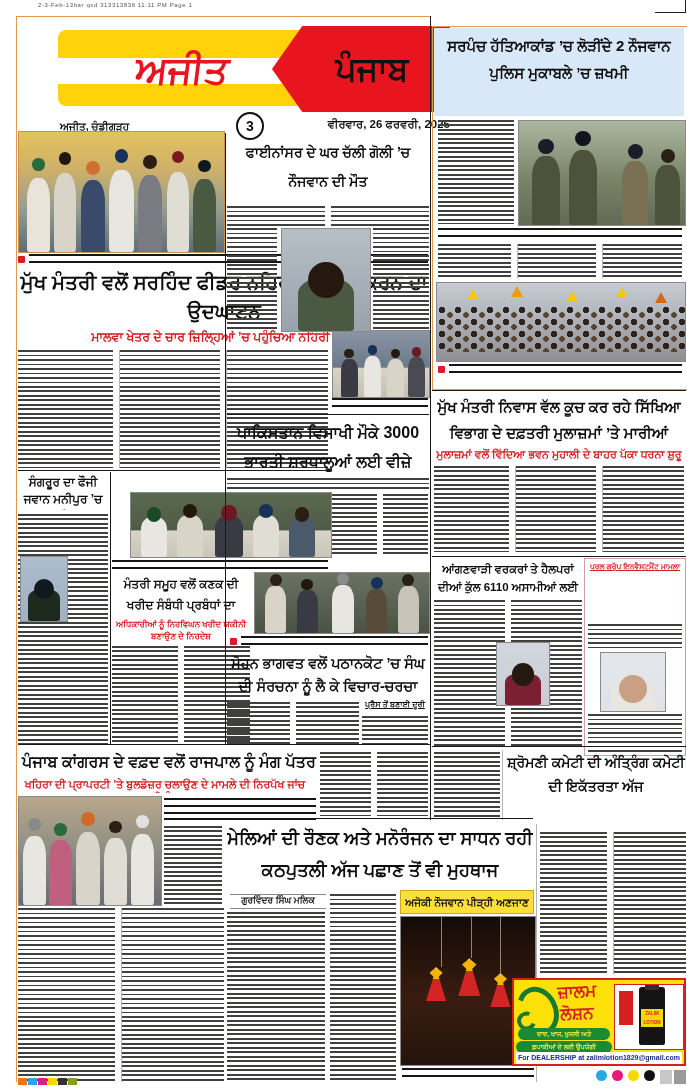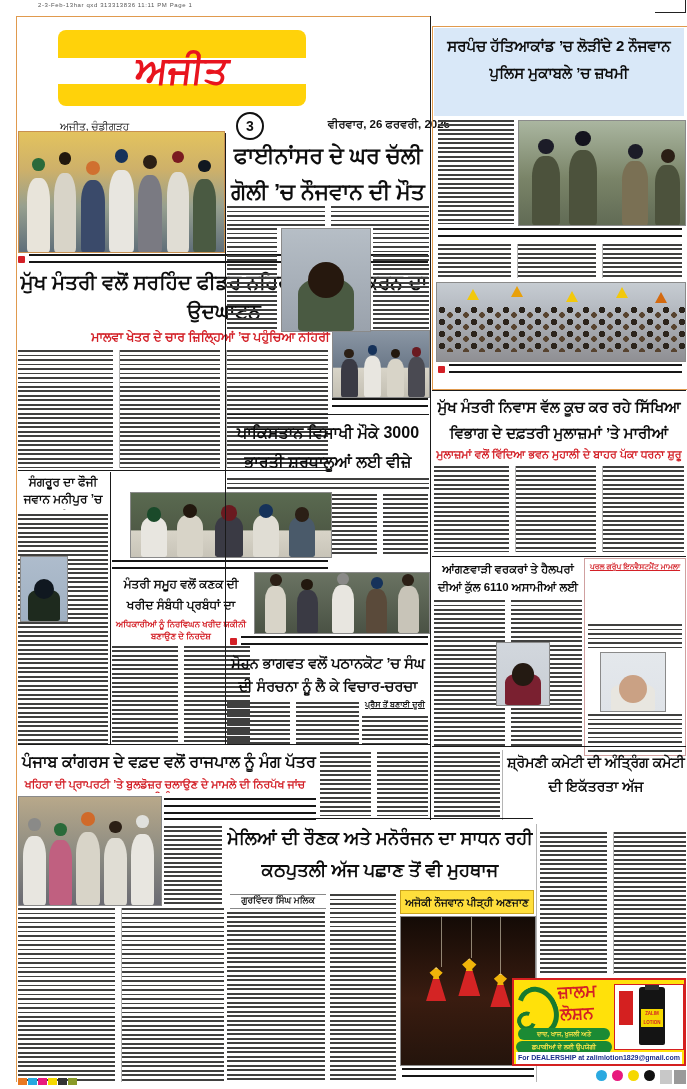--- a/index.html
+++ b/index.html
@@ -38,22 +38,23 @@
 
   <div class="abs" style="left:38px;top:2px;font-size:6px;color:#555;letter-spacing:.6px">2-3-Feb-13har qxd 313313836 11:11 PM Page 1</div>
   <div class="abs" style="left:655px;top:0;width:30px;height:12px;border-right:1.5px solid #222;border-bottom:1.5px solid #222"></div>
   <div class="orule" style="left:16px;top:16px;width:1px;height:1066px"></div>
   <div class="orule" style="left:16px;top:16px;width:414px;height:1px"></div>
 
   <div class="abs" style="left:20px;top:24px;width:410px;height:112px">
     <div class="abs" style="left:38px;top:6px;width:248px;height:76px;background:#ffd20a;border-radius:8px"></div>
     <div class="abs" style="left:30px;top:34px;width:262px;height:26px;background:#fff"></div>
     <div class="abs" style="left:38px;top:22px;width:248px;height:50px;display:flex;align-items:center;justify-content:center;font-size:38px;font-weight:900;color:#e8141e;transform:skewX(-7deg);overflow:hidden">ਅਜੀਤ</div>
+    <div class="abs" style="left:252px;top:2px;width:178px;height:86px;background:#e8141e;clip-path:polygon(0 50%,17% 0,100% 0,100% 100%,17% 100%);display:flex;align-items:center;justify-content:center;padding-left:22px;box-sizing:border-box;font-size:33px;font-weight:900;color:#101010;overflow:hidden">ਪੰਜਾਬ</div>
     <div class="abs" style="left:216px;top:88px;width:24px;height:24px;border:2px solid #111;border-radius:50%;background:#fff;text-align:center;line-height:24px;font-size:14px;font-weight:800">3</div>
-    <div class="abs" style="left:40px;top:96px;font-size:10.5px;font-weight:400">ਅਜੀਤ, ਚੰਡੀਗੜ੍ਹ</div>
+    <div class="abs" style="left:40px;top:96px;font-size:10.5px;font-weight:700">ਅਜੀਤ, ਚੰਡੀਗੜ੍ਹ</div>
     <div class="abs" style="left:250px;top:94px;width:180px;text-align:right;font-size:11.5px;font-weight:700">ਵੀਰਵਾਰ, 26 ਫਰਵਰੀ, 2026</div>
   </div>
 
   <div class="photo" style="left:18px;top:131px;width:205px;height:120px;border-color:#c89050;background:linear-gradient(180deg,#e3c35e 0%,#cdb06a 32%,#97a08f 62%,#5f6e79 100%)">
     <i class="pp" style="left:4%;width:11%;height:62%;background:#e8e4da;--head:#2a6a3a"></i>
     <i class="pp" style="left:17%;width:11%;height:66%;background:#d8d4c8;--head:#22180e"></i>
     <i class="pp" style="left:30%;width:12%;height:60%;background:#3a4a6a;--head:#d07030"></i>
     <i class="pp" style="left:44%;width:12%;height:68%;background:#e8e6e0;--head:#16325a"></i>
     <i class="pp" style="left:58%;width:12%;height:64%;background:#7a7a82;--head:#2b1f15"></i>
     <i class="pp" style="left:72%;width:11%;height:67%;background:#e0ddd4;--head:#7a1a20"></i>
@@ -72,21 +73,21 @@
     <span class="greek"></span>
   </div>
   <div class="photo" style="left:332px;top:330px;width:96px;height:66px;background:linear-gradient(180deg,#8a96a4 0%,#6b7888 55%,#d8d4c8 56%,#c4c0b4 100%)">
     <i class="pp" style="left:8%;width:18%;height:58%;background:#3a3a44;--head:#2b1f15"></i>
     <i class="pp" style="left:32%;width:18%;height:62%;background:#e8e6e0;--head:#16325a"></i>
     <i class="pp" style="left:56%;width:18%;height:58%;background:#d8d4c8;--head:#22180e"></i>
     <i class="pp" style="left:78%;width:18%;height:60%;background:#4a4a52;--head:#6a1a20"></i>
   </div>
   <div class="abs greekb" style="left:332px;top:398px;width:96px;height:14px"></div>
 
-  <div class="hl" style="left:227px;top:138px;width:202px;height:64px;font-size:22px;line-height:36px">ਫਾਈਨਾਂਸਰ ਦੇ ਘਰ ਚੱਲੀ ਗੋਲੀ ’ਚ ਨੌਜਵਾਨ ਦੀ ਮੌਤ</div>
+  <div class="hl" style="left:227px;top:138px;width:202px;height:64px;font-size:14px;line-height:29px">ਫਾਈਨਾਂਸਰ ਦੇ ਘਰ ਚੱਲੀ ਗੋਲੀ ’ਚ ਨੌਜਵਾਨ ਦੀ ਮੌਤ</div>
   <div class="cols" style="left:227px;top:206px;width:202px;height:20px">
     <span class="greek"></span>
     <span class="greek"></span>
   </div>
   <div class="abs greek" style="left:227px;top:228px;width:50px;height:102px"></div>
   <div class="photo" style="left:281px;top:228px;width:88px;height:102px;background:linear-gradient(180deg,#b6bec6 0%,#9aa2ac 100%)">
     <i class="pp big" style="left:18%;width:64%;height:52%;background:#4a5a42;--head:#26180e"></i>
   </div>
   <div class="abs greek" style="left:373px;top:228px;width:56px;height:102px"></div>
 

